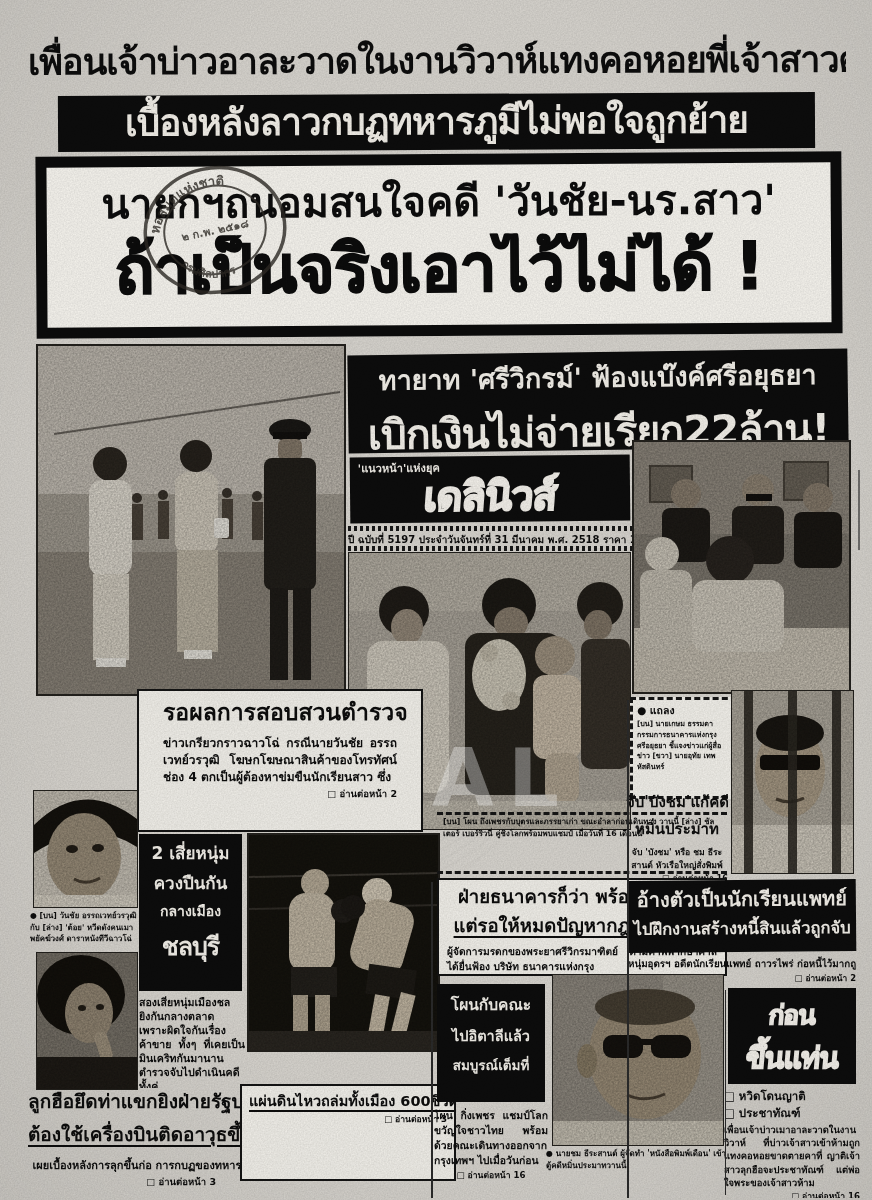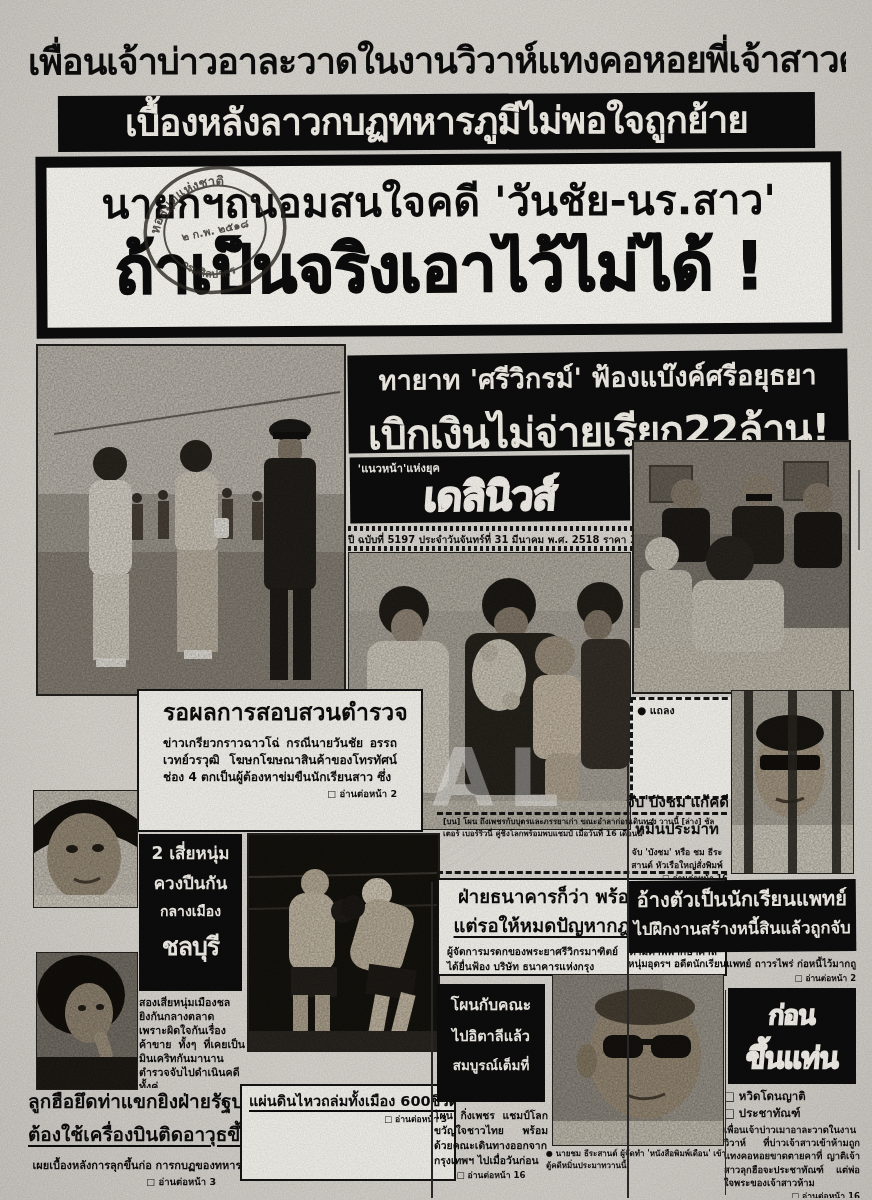--- a/index.html
+++ b/index.html
@@ -179,20 +179,21 @@
       <rect width="103" height="116" fill="#cfc9bd"></rect>
       <path d="M0,34 Q48,-14 103,28 L103,56 Q56,26 0,62 Z" fill="#17140f"></path>
       <ellipse cx="50" cy="66" rx="37" ry="44" fill="#a1947f"></ellipse>
       <ellipse cx="38" cy="58" rx="6" ry="4" fill="#241f18"></ellipse>
         <ellipse cx="64" cy="57" rx="6" ry="4" fill="#241f18"></ellipse>
       <path d="M40,88 Q52,95 66,87" stroke="#4a4033" stroke-width="3" fill="none"></path>
       <rect y="104" width="103" height="12" fill="#dcd6c9"></rect>
       <rect width="103" height="116" filter="url(#pgrain)" opacity="0.3"></rect>
     </svg>
   </div>
+  <div class="abs cap" style="left:30px;top:910px;width:110px;height:40px;font-size:7.8px;font-weight:700;overflow:hidden">● [บน] วันชัย อรรถเวทย์วรวุฒิ กับ [ล่าง] 'ต้อย' หวีดดังคนเมา พยัคฆ์วงศ์ ดาราหนังทีวีฉาวโฉ่</div>
 
   <div class="abs photo" style="left:36px;top:952px;width:100px;height:136px;border-width:1px">
     <svg width="100" height="136" viewBox="0 0 100 136">
       <rect width="100" height="136" fill="#7e786e"></rect>
       <ellipse cx="44" cy="42" rx="44" ry="40" fill="#15120d"></ellipse>
       <ellipse cx="52" cy="60" rx="24" ry="30" fill="#9c8f7b"></ellipse>
       <ellipse cx="45" cy="55" rx="4" ry="3" fill="#241f18"></ellipse>
         <ellipse cx="63" cy="54" rx="4" ry="3" fill="#241f18"></ellipse>
       <rect x="60" y="78" width="13" height="30" rx="6" fill="#a79a85" transform="rotate(-18 66 93)"></rect>
       <rect y="104" width="100" height="32" fill="#211d18"></rect>
@@ -278,20 +279,21 @@
       <ellipse cx="34" cy="86" rx="10" ry="17" fill="#8d8069"></ellipse>
       <path d="M74,120 Q92,128 112,119" stroke="#4a4033" stroke-width="3" fill="none"></path>
       <rect y="146" width="170" height="24" fill="#cfc9bb"></rect>
       <rect width="170" height="170" filter="url(#pgrain)" opacity="0.3"></rect>
     </svg>
   </div>
   <div class="abs cap" style="left:546px;top:1148px;width:182px;height:42px;font-size:8px;font-weight:700;overflow:hidden">● นายชม ธีระสานต์ ผู้จัดทำ 'หนังสือพิมพ์เดือน' เข้าตู้คดีหมิ่นประมาทวานนี้</div>
 
   <div class="abs dashedbox" style="left:630px;top:697px;width:93px;height:92px;padding:2px 4px;overflow:hidden">
     <div class="xb" style="font-size:10.5px">● แถลง</div>
+    <div class="cap" style="font-size:7.2px">[บน] นายเกษม ธรรมดา กรรมการธนาคารแห่งกรุงศรีอยุธยา ชี้แจงข่าวแก่ผู้สื่อข่าว [ขวา] นายอุทัย เทพหัสดินทร์</div>
   </div>
 
   <div class="abs photo" style="left:731px;top:690px;width:121px;height:182px;border-width:1px">
     <svg width="121" height="182" viewBox="0 0 121 182">
       <rect width="121" height="182" fill="#b6b0a4"></rect>
       <ellipse cx="58" cy="80" rx="35" ry="46" fill="#b0a28c"></ellipse>
       <ellipse cx="58" cy="42" rx="34" ry="18" fill="#1b1813"></ellipse>
       <rect x="28" y="64" width="60" height="15" rx="4" fill="#14110d"></rect>
       <path d="M44,108 Q58,114 72,107" stroke="#4a4033" stroke-width="3" fill="none"></path>
       <rect y="134" width="121" height="48" fill="#d9d3c6"></rect>

